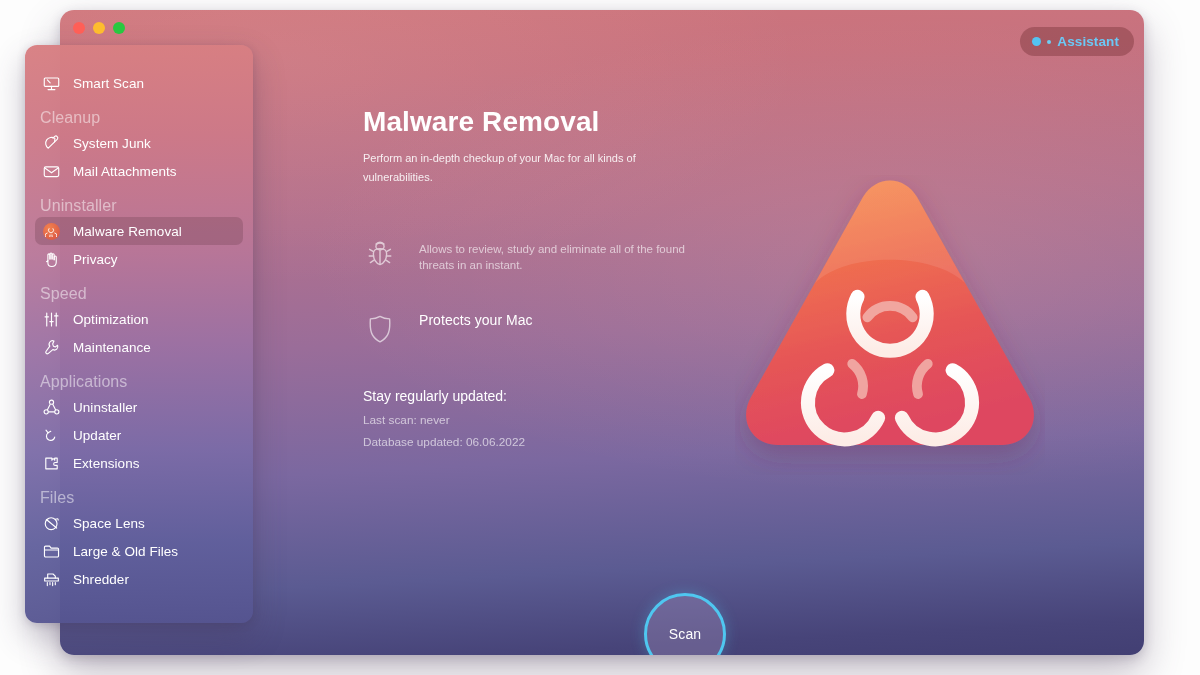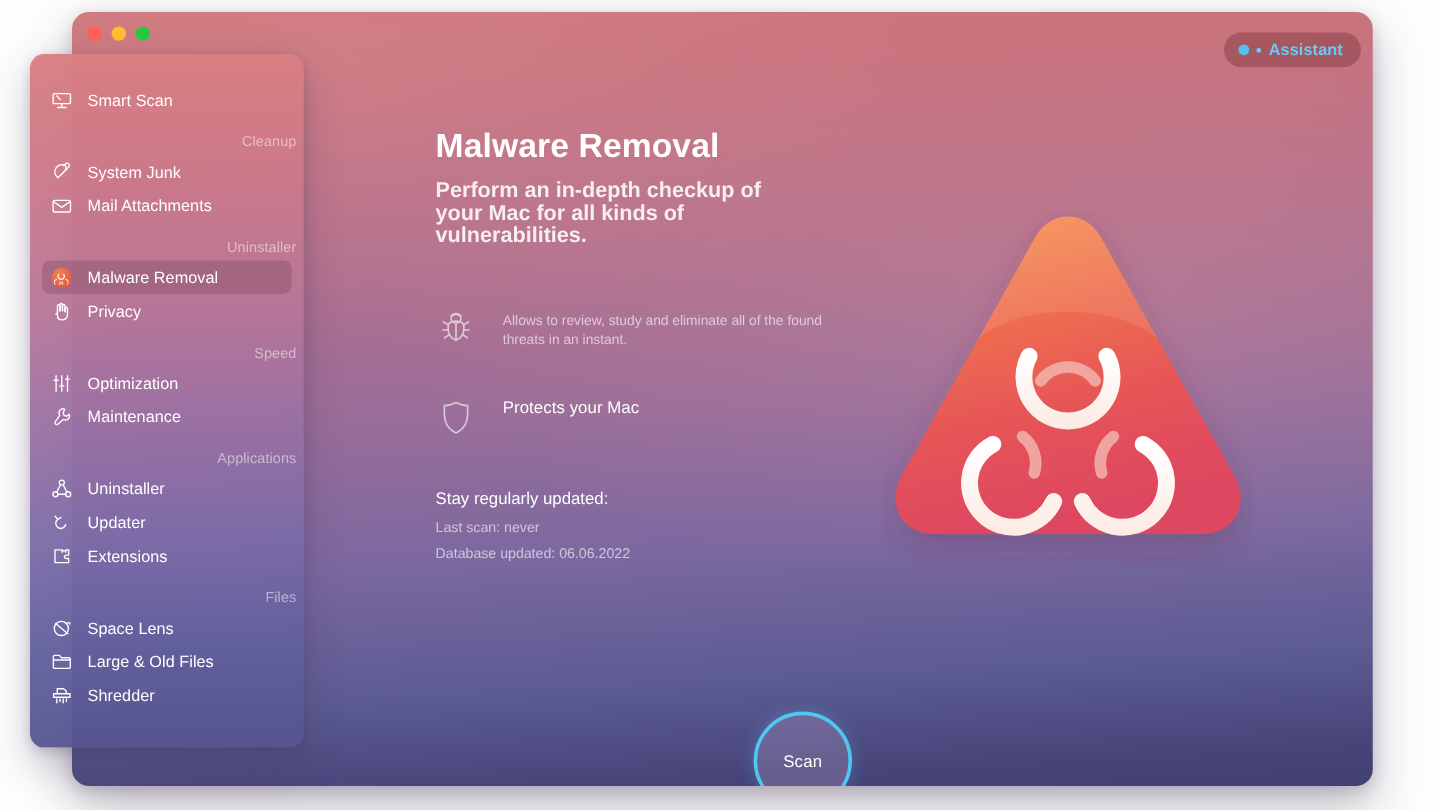--- a/index.html
+++ b/index.html
@@ -113,27 +113,26 @@
         rgba(123,107,167,0.95) 70%,
         rgba(96,95,156,0.95) 86%,
         rgba(85,84,144,0.95) 100%);
     box-shadow: 0 14px 32px rgba(70,55,90,0.30),
                 0 2px 8px rgba(60,50,80,0.18);
     z-index: 20;
     padding-top: 24px;
   }
 
   .nav-group-label {
-    font-size: 12px;
+    font-size: 16px;
     color: rgba(255,255,255,0.50);
     padding: 0 0 0 15px;
-    margin: 13px 6px 3px 0;
+    margin: 13px 16px 3px 0;
     letter-spacing: 0.1px;
     line-height: 16px;
-    text-align: right;
   }
 
   .nav-item {
     position: relative;
     display: flex;
     align-items: center;
     height: 28px;
     margin: 0 10px;
     padding-left: 5px;
     border-radius: 7px;
@@ -174,25 +173,24 @@
 
   #page-title {
     font-size: 28px;
     font-weight: 700;
     color: #ffffff;
     letter-spacing: 0.1px;
     line-height: 34px;
   }
   #page-subtitle {
     margin-top: 10px;
-    font-size: 18px;
+    font-size: 11px;
     line-height: 19px;
     color: rgba(255,255,255,0.88);
     max-width: 300px;
-    font-weight: bold;
   }
 
   #features {
     margin-top: 48px;
   }
   .feature {
     display: flex;
     gap: 22px;
     margin-bottom: 38px;
   }
@@ -238,21 +236,21 @@
     left: 675px;
     top: 165px;
     width: 310px;
     height: 300px;
     z-index: 8;
   }
 
   
   #scan-button {
     position: absolute;
-    left: 568px;
+    left: 584px;
     top: 583px;
     width: 82px;
     height: 82px;
     border-radius: 50%;
     border: 3px solid #4fc7f0;
     background: rgba(170,150,190,0.33);
     display: flex;
     align-items: center;
     justify-content: center;
     z-index: 25;

